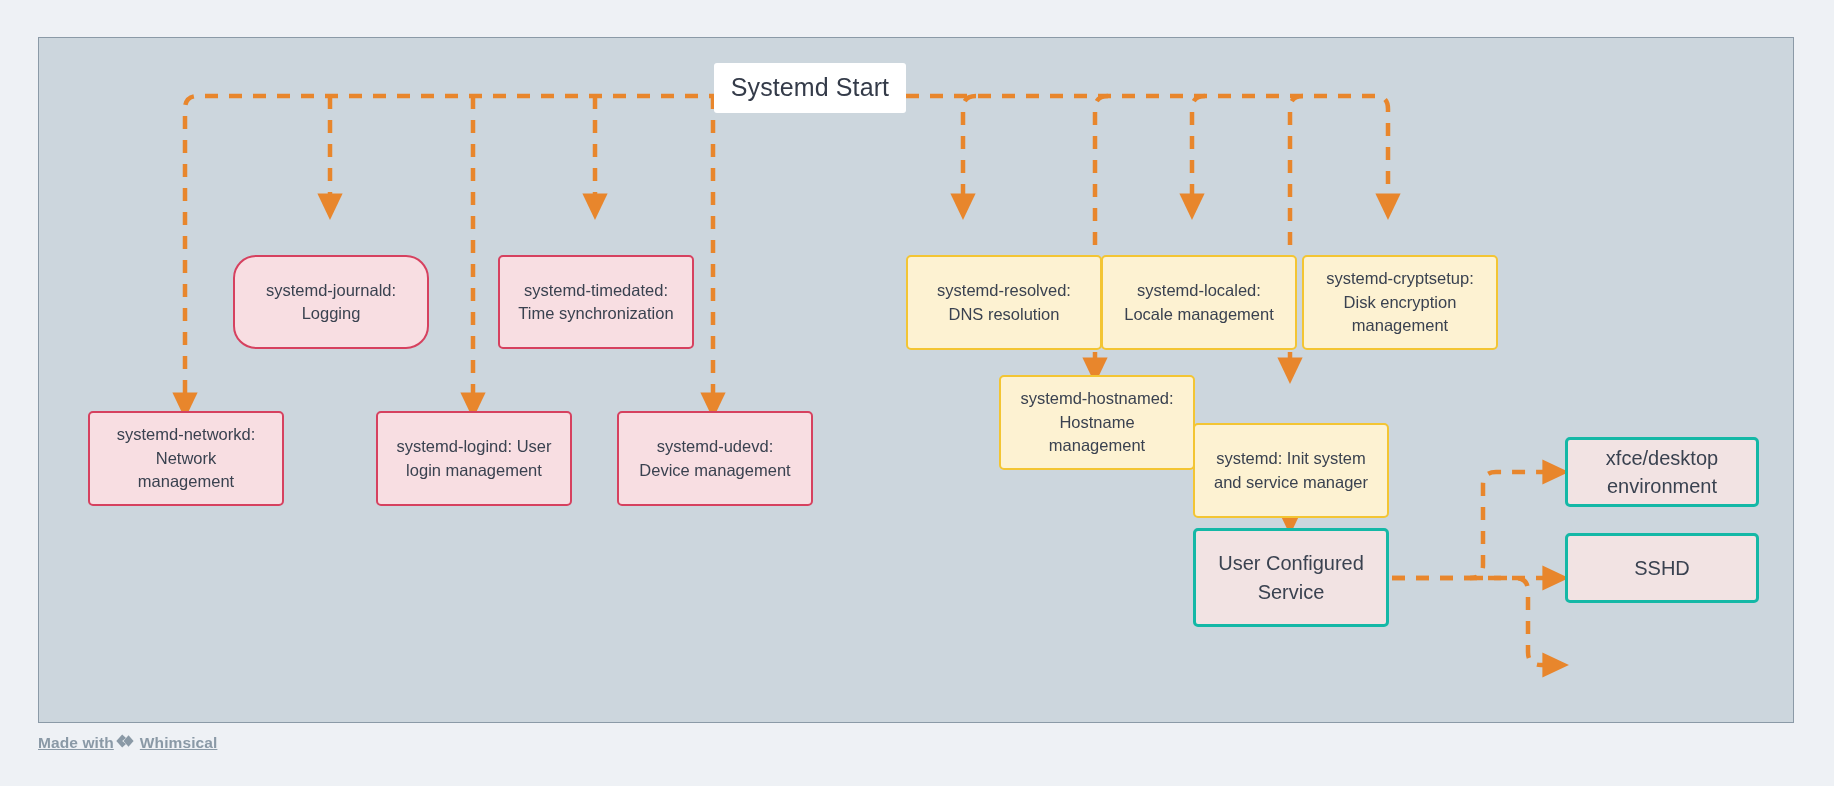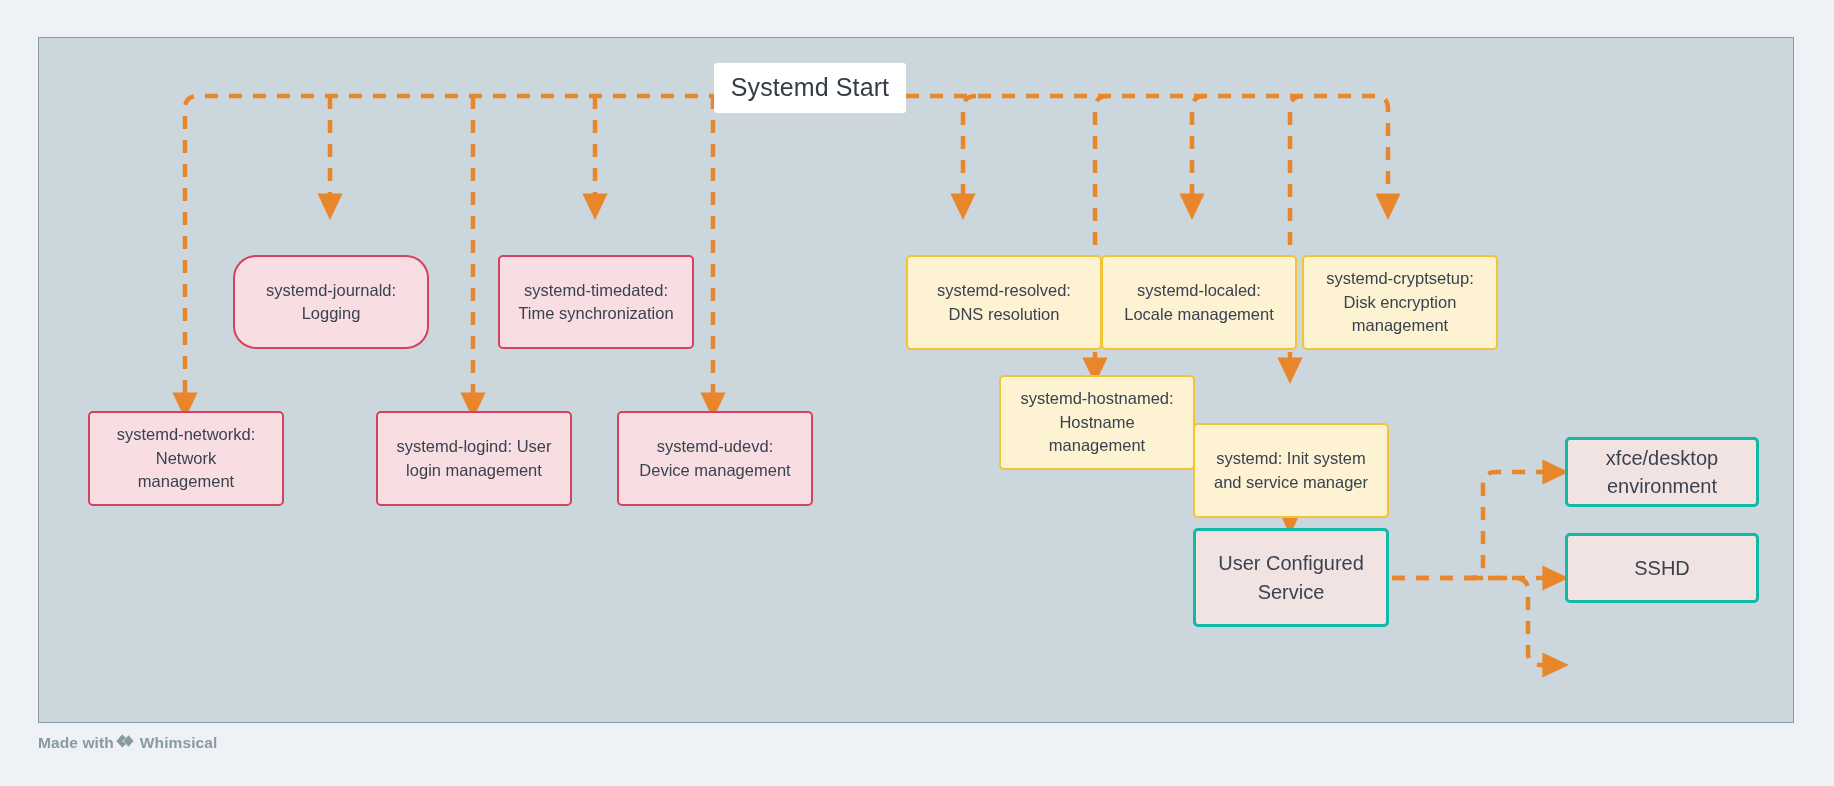--- a/index.html
+++ b/index.html
@@ -83,20 +83,21 @@
     position: absolute;
     left: 38px;
     top: 731px;
     display: flex;
     align-items: center;
     gap: 0;
     color: #8a99a6;
     font-size: 15.5px;
     font-weight: bold;
     letter-spacing: .1px;
+    text-decoration: underline;
   }
   #footer .wm-mark { display: block; }
 </style>
 </head>
 <body>
 
 <div id="stage">
 
   <div id="canvas"></div>
 

